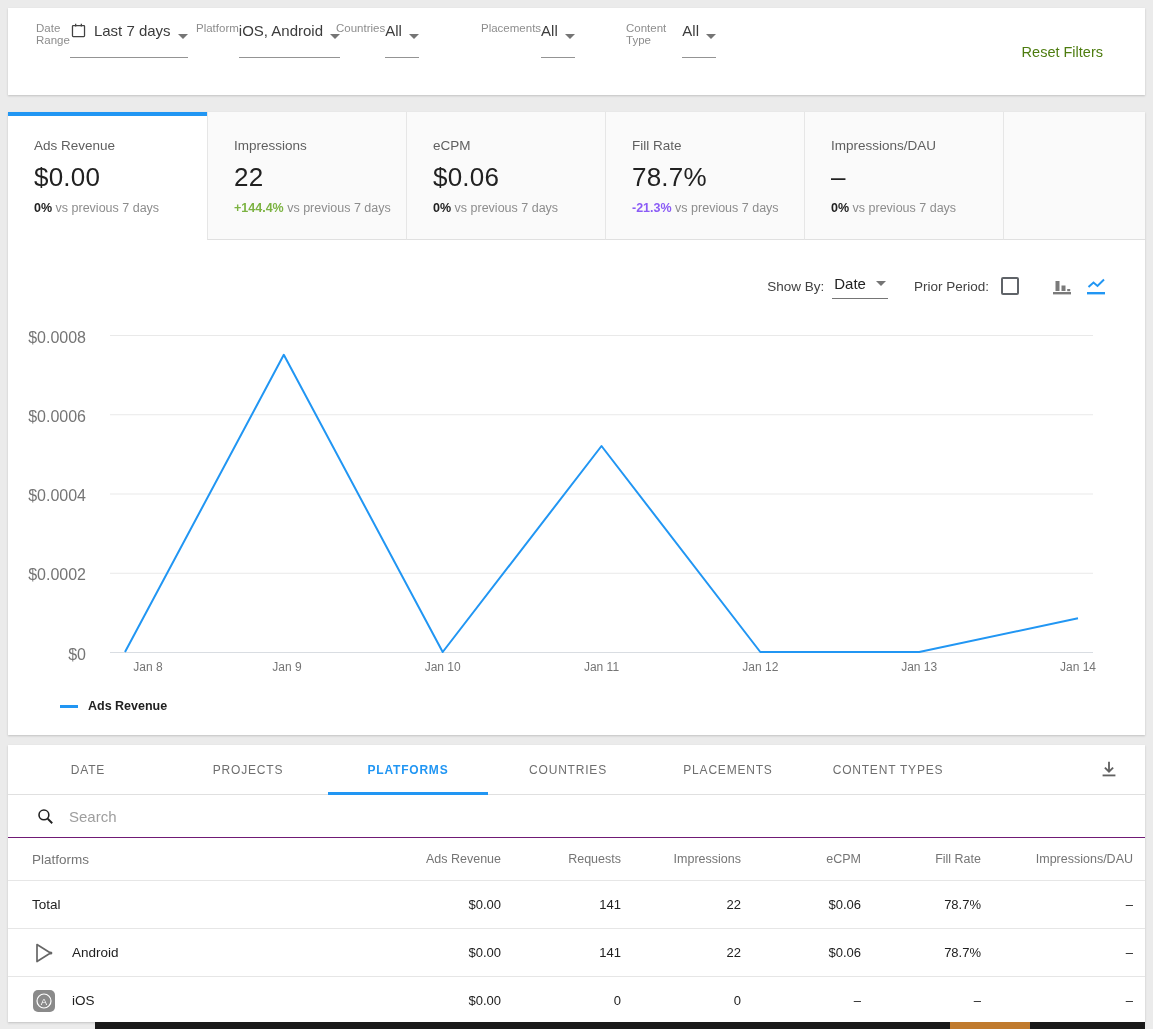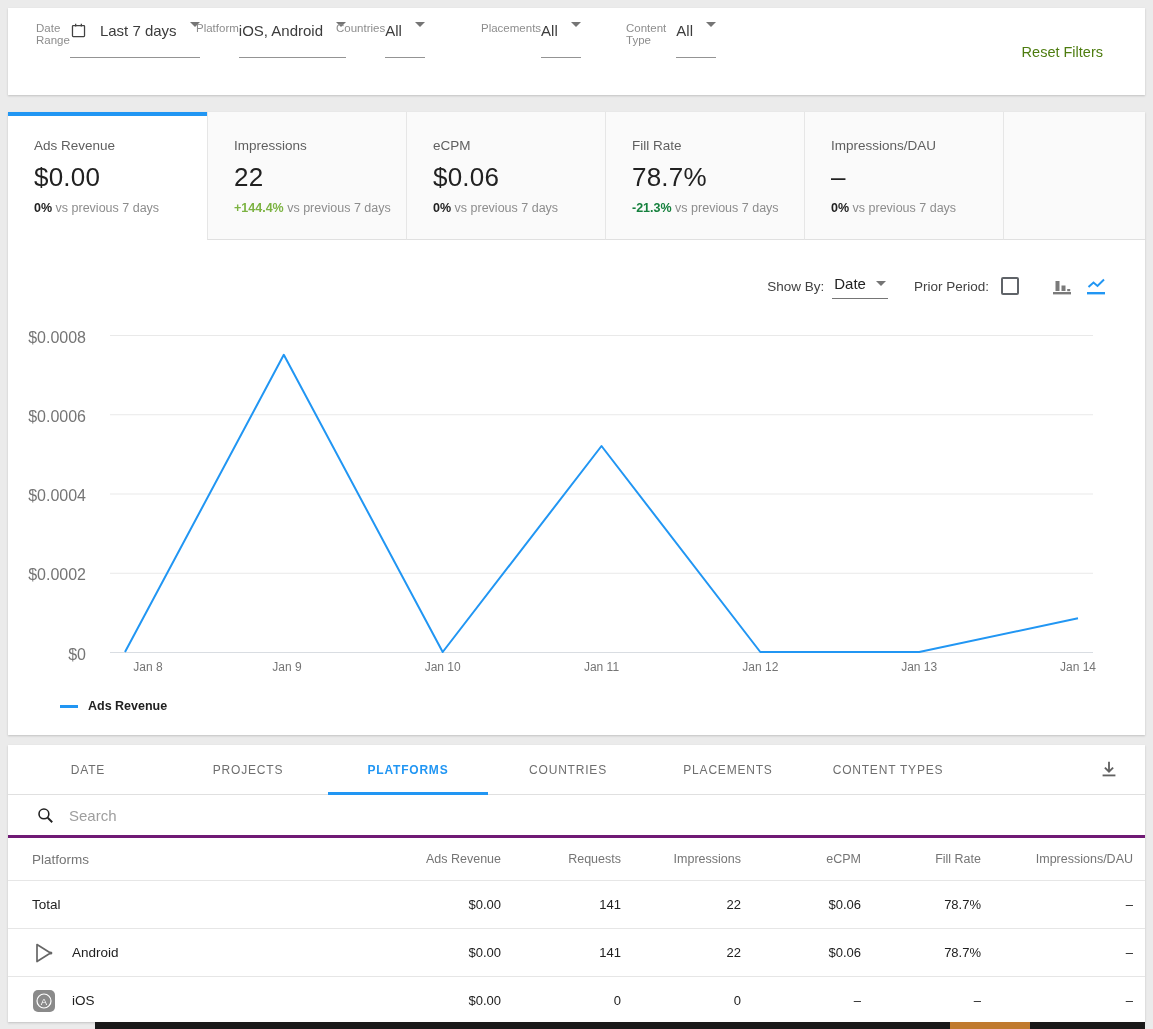--- a/index.html
+++ b/index.html
@@ -9,39 +9,39 @@
   .card { position:absolute; left:8px; width:1137px; background:#fff; box-shadow:0 1px 2px rgba(0,0,0,.18); }
 
   
   .filter-card { top:8px; height:87px; }
   .filters { display:flex; gap:28px; padding:14px 0 0 28px; }
   .filter { display:flex; flex-direction:row; }
   .filter:nth-child(1){ width:132px; } .filter:nth-child(2){ width:112px; }
   .filter:nth-child(3){ width:117px; } .filter:nth-child(4){ width:117px; }
   .filter:nth-child(5){ width:90px; }
   .f-label { font-size:11.5px; color:#8d8d8d; margin-bottom:7px; }
-  .f-value-row { display:flex; align-items:flex-start; gap:13px; border-bottom:1px solid #949494; padding-bottom:18px; }
+  .f-value-row { display:flex; align-items:flex-end; gap:7px; border-bottom:1px solid #949494; padding-bottom:18px; }
   .f-value { font-size:15px; color:#3c3c3c; flex:1; white-space:nowrap; }
   .caret { width:0; height:0; border-left:5px solid transparent; border-right:5px solid transparent; border-top:5px solid #757575; flex:none; }
   .cal-icon svg { display:block; }
   .reset-btn { position:absolute; right:42px; top:50%; transform:translateY(-50%); background:none; border:none; font-size:14.5px; color:#4d7c0f; font-family:inherit; cursor:pointer; }
 
   
   .chart-card { top:112px; height:623px; }
   .metric-row { display:flex; height:128px; }
   .metric { width:199px; padding:26px 0 0 26px; background:#fafafa; border-left:1px solid #e6e6e6; border-bottom:1px solid #e0e0e0; cursor:pointer; }
   .metric:first-child { border-left:none; }
   .metric.active { background:#fff; border-bottom:none; border-top:4px solid #2196f3; padding-top:22px; position:relative; }
   .metric-filler { flex:1; background:#fafafa; border-left:1px solid #e6e6e6; border-bottom:1px solid #e0e0e0; }
   .m-label { font-size:13.5px; color:#5f5f5f; margin-bottom:9px; }
   .m-value { font-size:26px; font-weight:500; color:#212121; margin-bottom:8px; letter-spacing:.2px; }
   .m-delta { font-size:12.5px; color:#8d8d8d; }
   .m-delta-val { font-weight:bold; color:#212121; }
   .m-delta-val.positive { color:#7cb342; }
-  .m-delta-val.negative { color:#15803d; }
+  .m-delta-val.negative { color:#8b5cf6; }
 
   .chart-controls { display:flex; align-items:center; justify-content:flex-end; gap:8px; margin-top:30px; height:32px; padding-right:36px; }
   .showby-label, .prior-label { font-size:13.5px; color:#424242; }
   .showby-dd { display:flex; align-items:center; gap:10px; border-bottom:1px solid #757575; padding:2px 2px 6px 2px; margin-right:18px; cursor:pointer; }
   .showby-value { font-size:15px; color:#212121; }
   .prior-checkbox { width:18px; height:18px; border:2px solid #5f6368; border-radius:2px; background:#fff; margin-left:4px; margin-right:22px; cursor:pointer; }
   .toggle-icon { width:26px; height:24px; display:flex; align-items:center; justify-content:center; cursor:pointer; }
 
   .chart-area { display:flex; padding-left:8px; margin-top:33px; }
   .yaxis { position:relative; width:94px; height:318px; flex:none; }
@@ -53,21 +53,21 @@
   .legend-swatch { width:18px; height:3px; background:#2196f3; }
   .legend-label { font-size:12.5px; font-weight:bold; color:#212121; }
 
   
   .table-card { top:745px; height:277px; }
   .tabs { display:flex; height:50px; border-bottom:1px solid #e0e0e0; position:relative; }
   .tab { width:160px; display:flex; align-items:center; justify-content:center; font-size:12px; letter-spacing:.8px; color:#6e6e6e; cursor:pointer; position:relative; }
   .tab.active { color:#2196f3; font-weight:bold; }
   .tab.active::after { content:""; position:absolute; left:0; right:0; bottom:-1px; height:3px; background:#2196f3; }
   .download-btn { position:absolute; right:24px; top:50%; transform:translateY(-50%); background:none; border:none; cursor:pointer; width:24px; height:24px; }
-  .search-row { display:flex; align-items:center; gap:14px; height:43px; padding-left:28px; border-bottom:3px solid #701a75; }
+  .search-row { display:flex; align-items:center; gap:14px; height:43px; padding-left:28px; border-bottom:1px solid #701a75; }
   .search-input { border:none; outline:none; font-size:15px; color:#212121; font-family:inherit; flex:1; }
   .search-input::placeholder { color:#9e9e9e; }
   .trow { display:grid; grid-template-columns:1fr 110px 120px 120px 120px 120px 152px; align-items:center; padding:0 12px 0 24px; height:43px; border-bottom:1px solid #e6e6e6; }
   .trow.data { height:48px; font-size:13px; }
   .trow .cell { text-align:right; color:#212121; }
   .trow .cell-name { text-align:left; display:flex; align-items:center; gap:16px; font-size:13.5px; }
   .trow.header { font-size:12.5px; color:#757575; }
   .trow.header .cell { color:#757575; }
   .row-icon { width:24px; height:24px; display:flex; align-items:center; justify-content:center; flex:none; }
 

